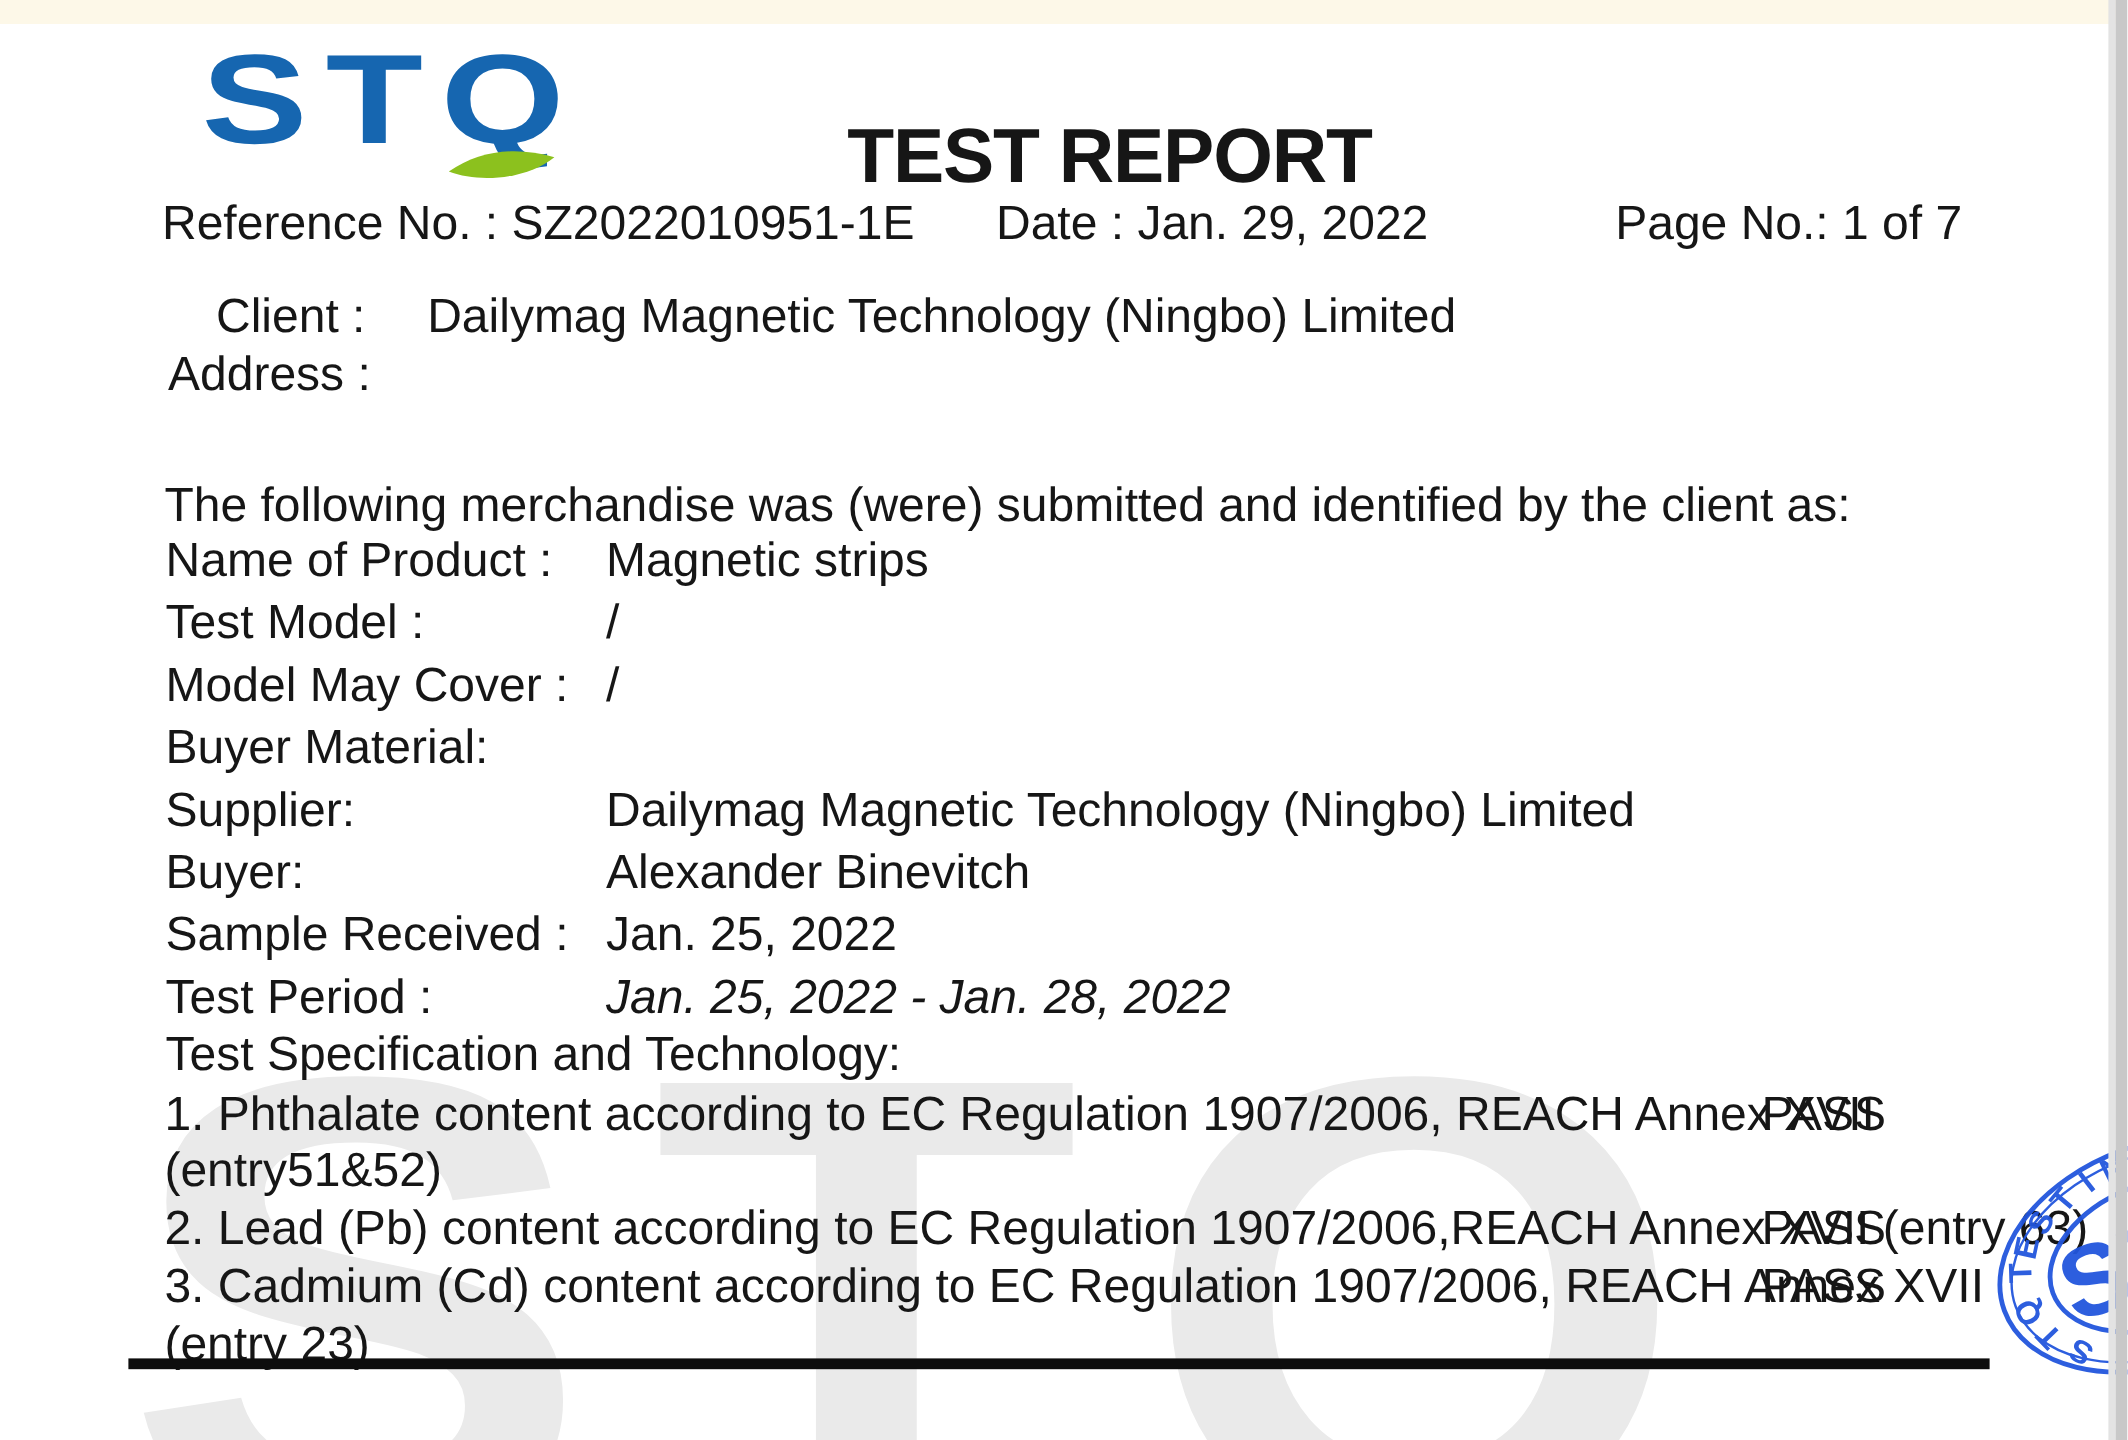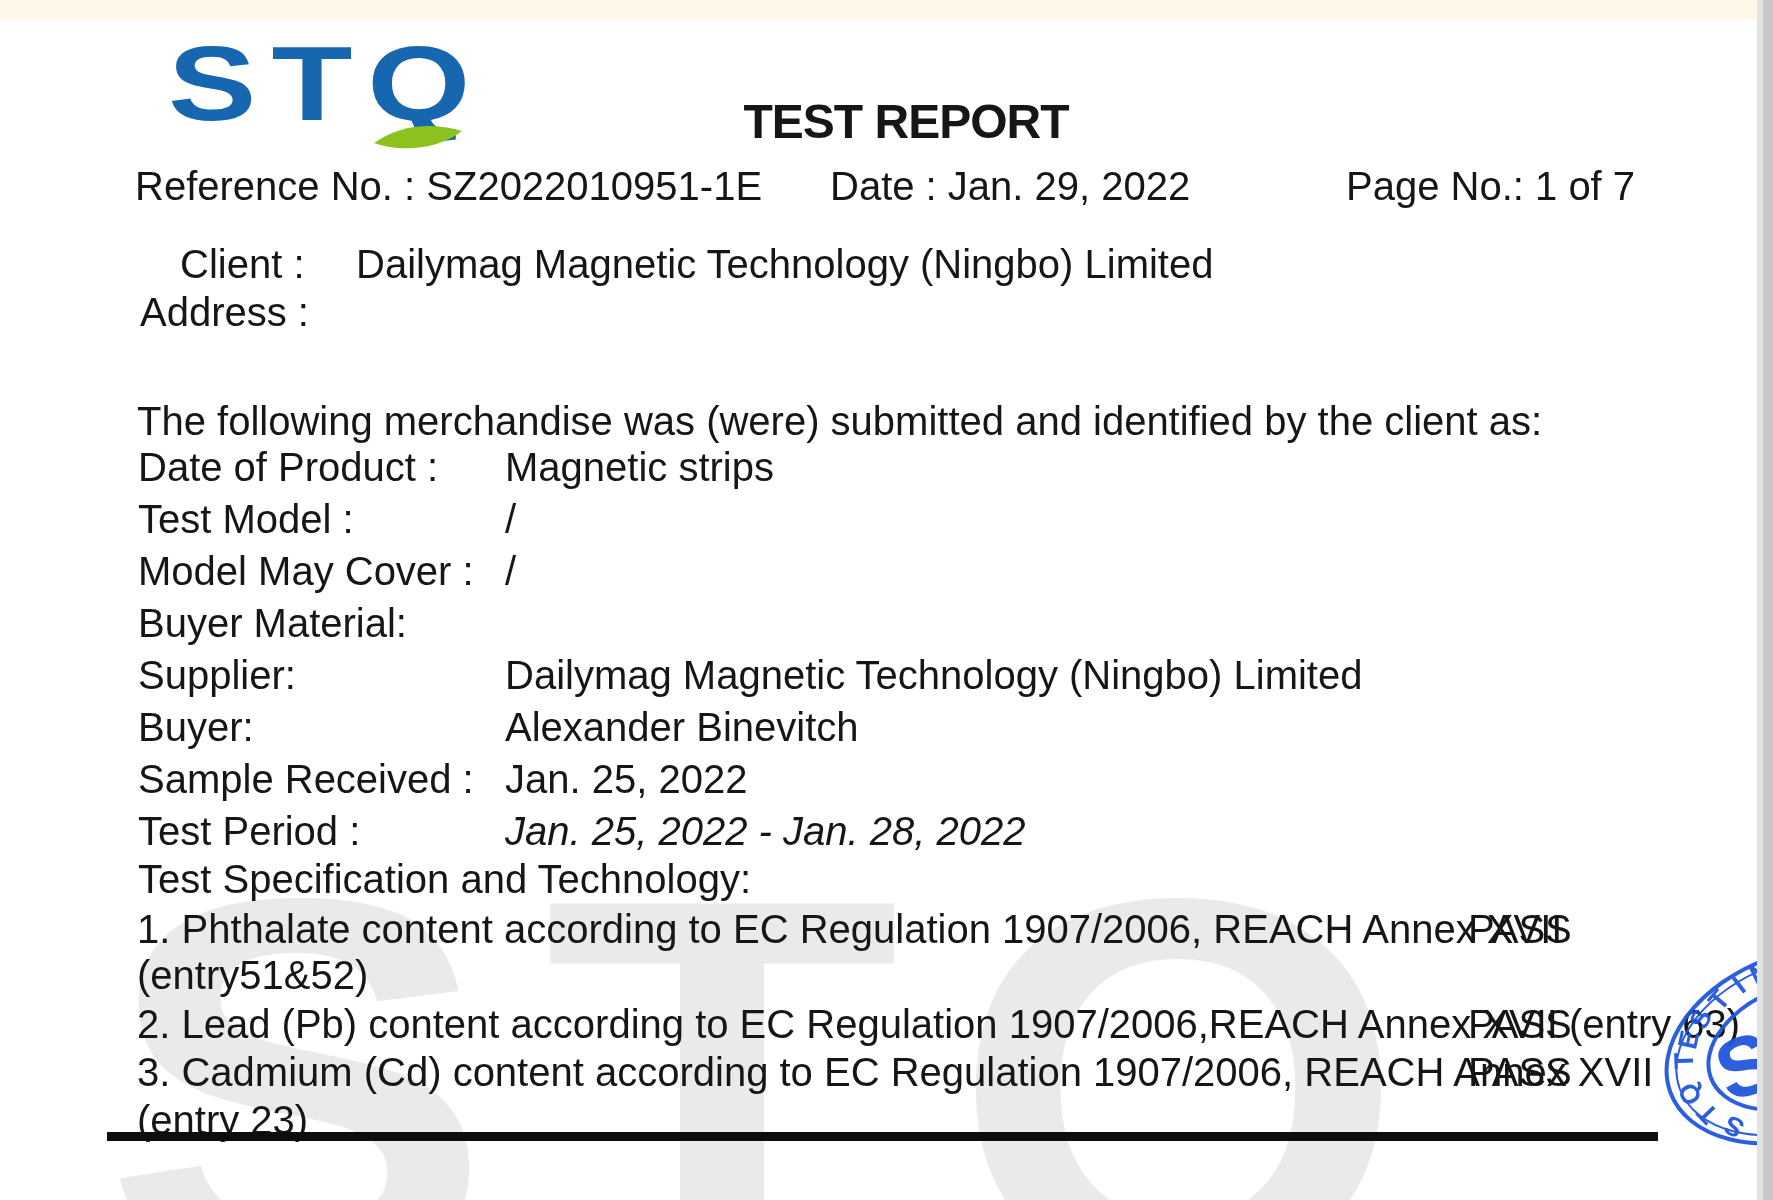--- a/index.html
+++ b/index.html
@@ -17,21 +17,21 @@
     transform:scaleX(1.08);transform-origin:left top;user-select:none;
   }
   .logo-text{
     position:absolute;left:168px;top:30px;z-index:2;
     font-size:106px;font-weight:bold;line-height:1;letter-spacing:12px;
     transform:scaleX(1.25);transform-origin:left top;
   }
   .logo-leaf{position:absolute;left:372px;top:122px;z-index:3;}
   .doc-title{
     position:absolute;left:706px;top:98px;width:400px;z-index:2;
-    font-size:48px;font-weight:bold;letter-spacing:-1px;text-align:center;
+    font-size:64px;font-weight:bold;letter-spacing:-1px;text-align:center;
     white-space:nowrap;line-height:1;
   }
   .row{position:absolute;font-size:40px;line-height:1.2;white-space:nowrap;z-index:2;}
   .thick-line{position:absolute;left:107px;top:1132px;width:1551px;height:9px;background:#0d0d0d;z-index:2;}
   .stamp{position:absolute;left:1600px;top:880px;z-index:4;opacity:0.95;}
 </style>
 </head>
 <body>
 
 <div class="page">
@@ -58,21 +58,21 @@
   <div class="row" style="left:1346px;top:162px;">
     <span>Page No.:</span>&nbsp;<span>1 of 7</span>
   </div>
 
   <div class="row" style="left:140px;top:240px;margin-left:40px;">Client :</div>
   <div class="row" style="left:356px;top:240px;">Dailymag Magnetic Technology (Ningbo) Limited</div>
   <div class="row" style="left:140px;top:288px;">Address :</div>
 
   <div class="row" style="left:137px;top:397px;">The following merchandise was (were) submitted and identified by the client as:</div>
 
-  <div class="row" style="left:138px;top:443px;">Date of Product :</div>
+  <div class="row" style="left:138px;top:443px;">Name of Product :</div>
   <div class="row" style="left:505px;top:443px;">Magnetic strips</div>
 
   <div class="row" style="left:138px;top:495px;">Test Model :</div>
   <div class="row" style="left:505px;top:495px;">/</div>
 
   <div class="row" style="left:138px;top:547px;">Model May Cover :</div>
   <div class="row" style="left:505px;top:547px;">/</div>
 
   <div class="row" style="left:138px;top:599px;">Buyer Material:</div>
 

